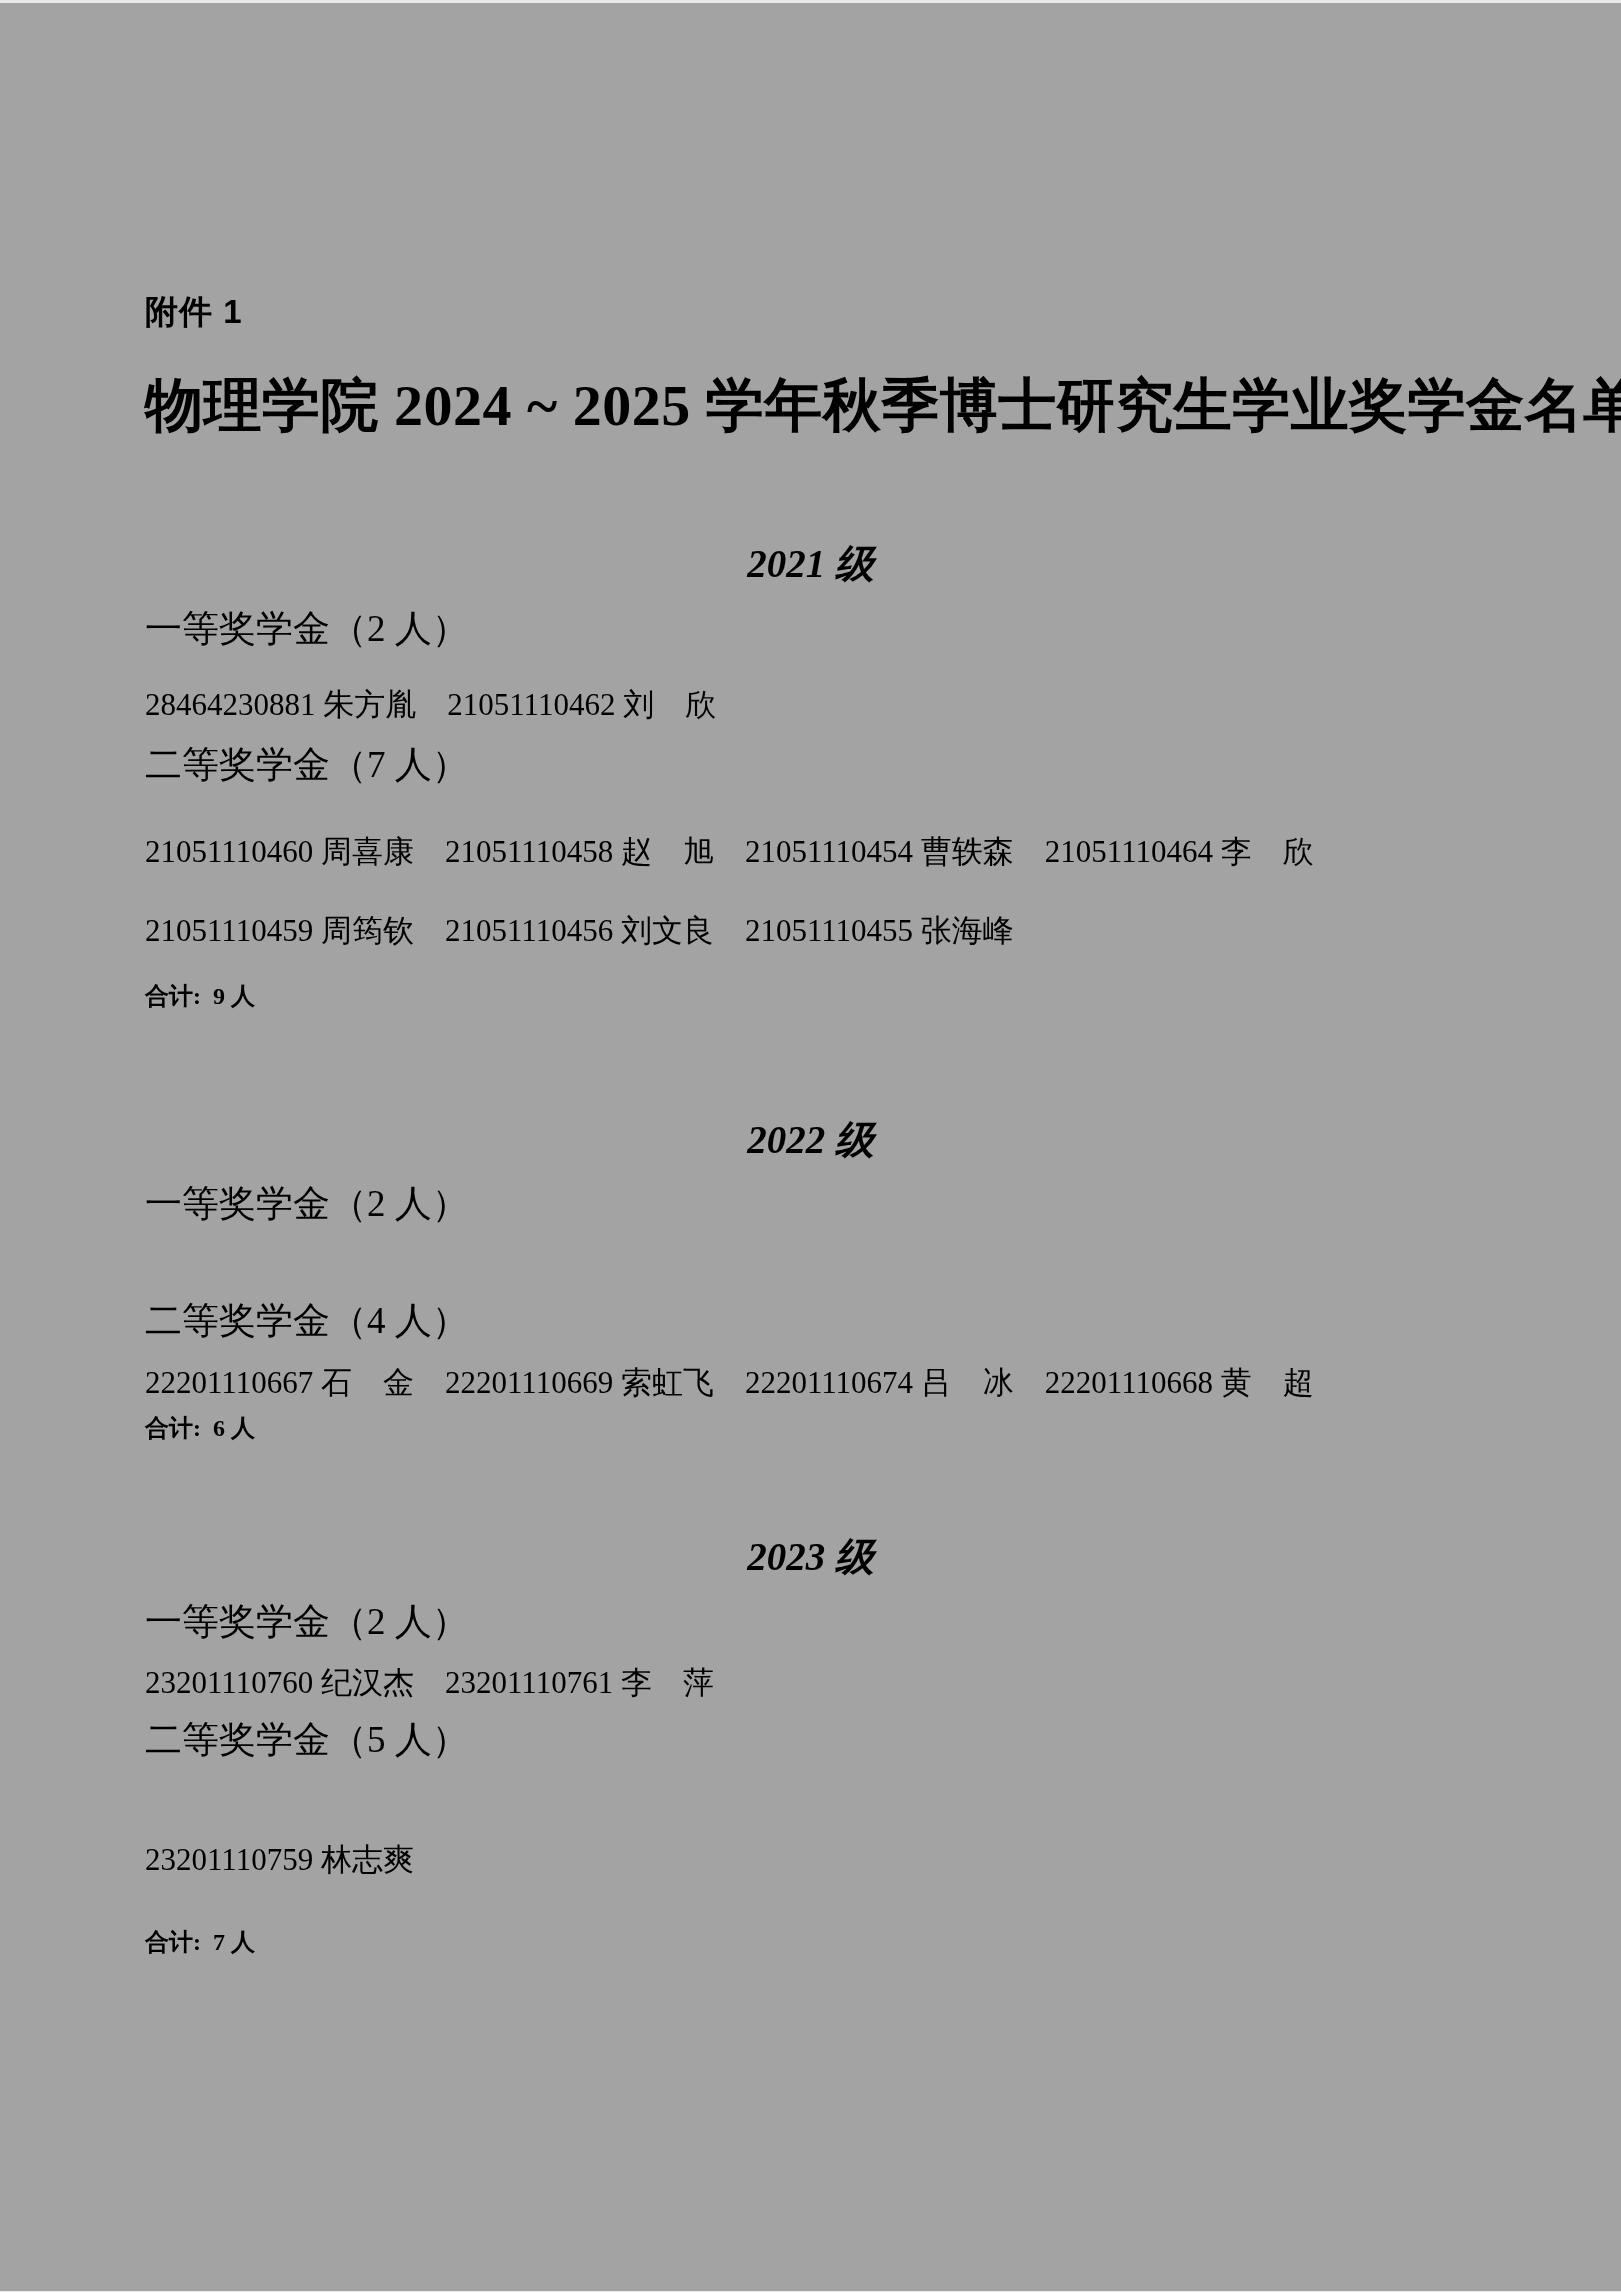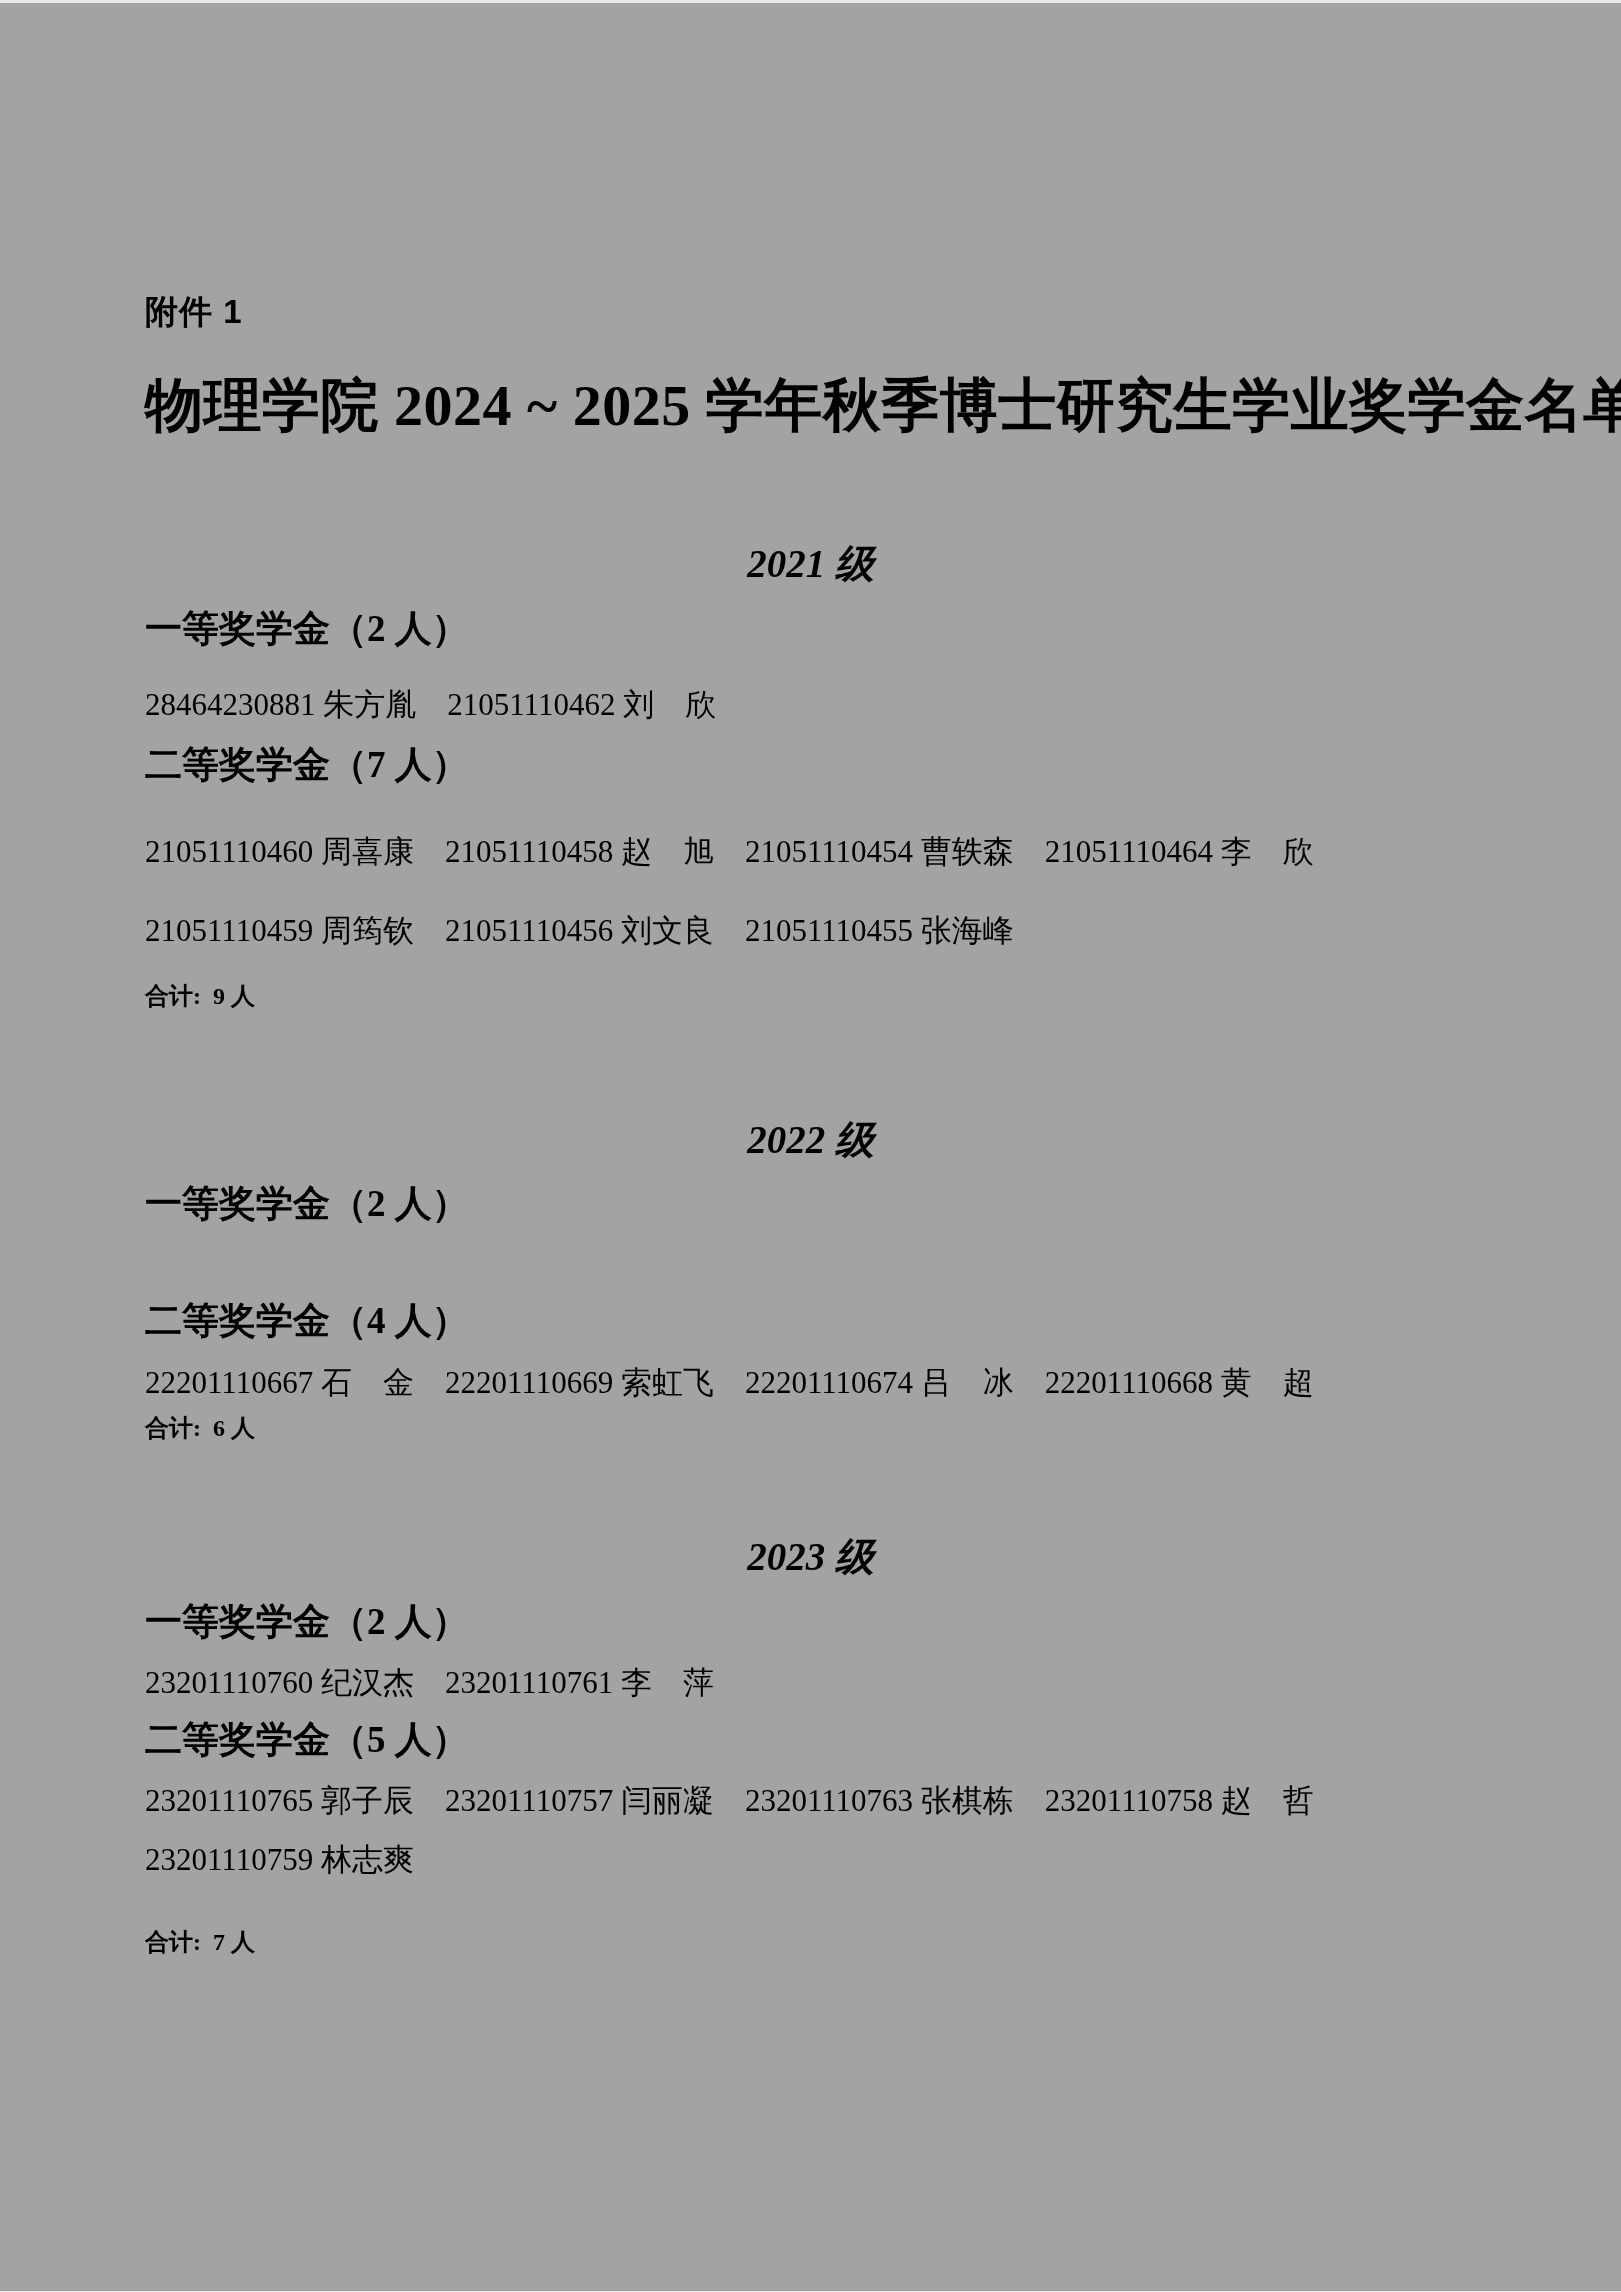--- a/index.html
+++ b/index.html
@@ -39,21 +39,21 @@
   .h-title {
     font-weight: 700;
     font-size: 58px;
     letter-spacing: 0.5px;
   }
   .h-grade {
     font-weight: 700;
     font-size: 39px;
   }
   .h-award {
-    font-weight: 700;
+    font-weight: 400;
     font-size: 37px;
   }
   .t-ids {
     font-weight: 400;
     font-size: 31px;
   }
   .h-total {
     font-weight: 700;
     font-size: 24px;
     text-align: right;
@@ -94,20 +94,19 @@
   <div class="line h-total" style="top:1412px">合计:  6 人</div>
 
   <div class="line h-grade center" style="top:1532px">2023 级</div>
 
   <div class="line h-award" style="top:1598px">一等奖学金（2 人）</div>
 
   <div class="line t-ids" style="top:1662px">23201110760 纪汉杰　23201110761 李　萍</div>
 
   <div class="line h-award" style="top:1716px">二等奖学金（5 人）</div>
 
-  <div class="line t-ids" style="top:1780px">23201110765 郭子辰　23201110757 闫丽凝　23201110763 张棋栋　23201110758 赵　哲</div>
 
   <div class="line t-ids" style="top:1839px">23201110759 林志爽</div>
 
   <div class="line h-total" style="top:1926px">合计:  7 人</div>
 
 </div>
 
 
 </body></html>

